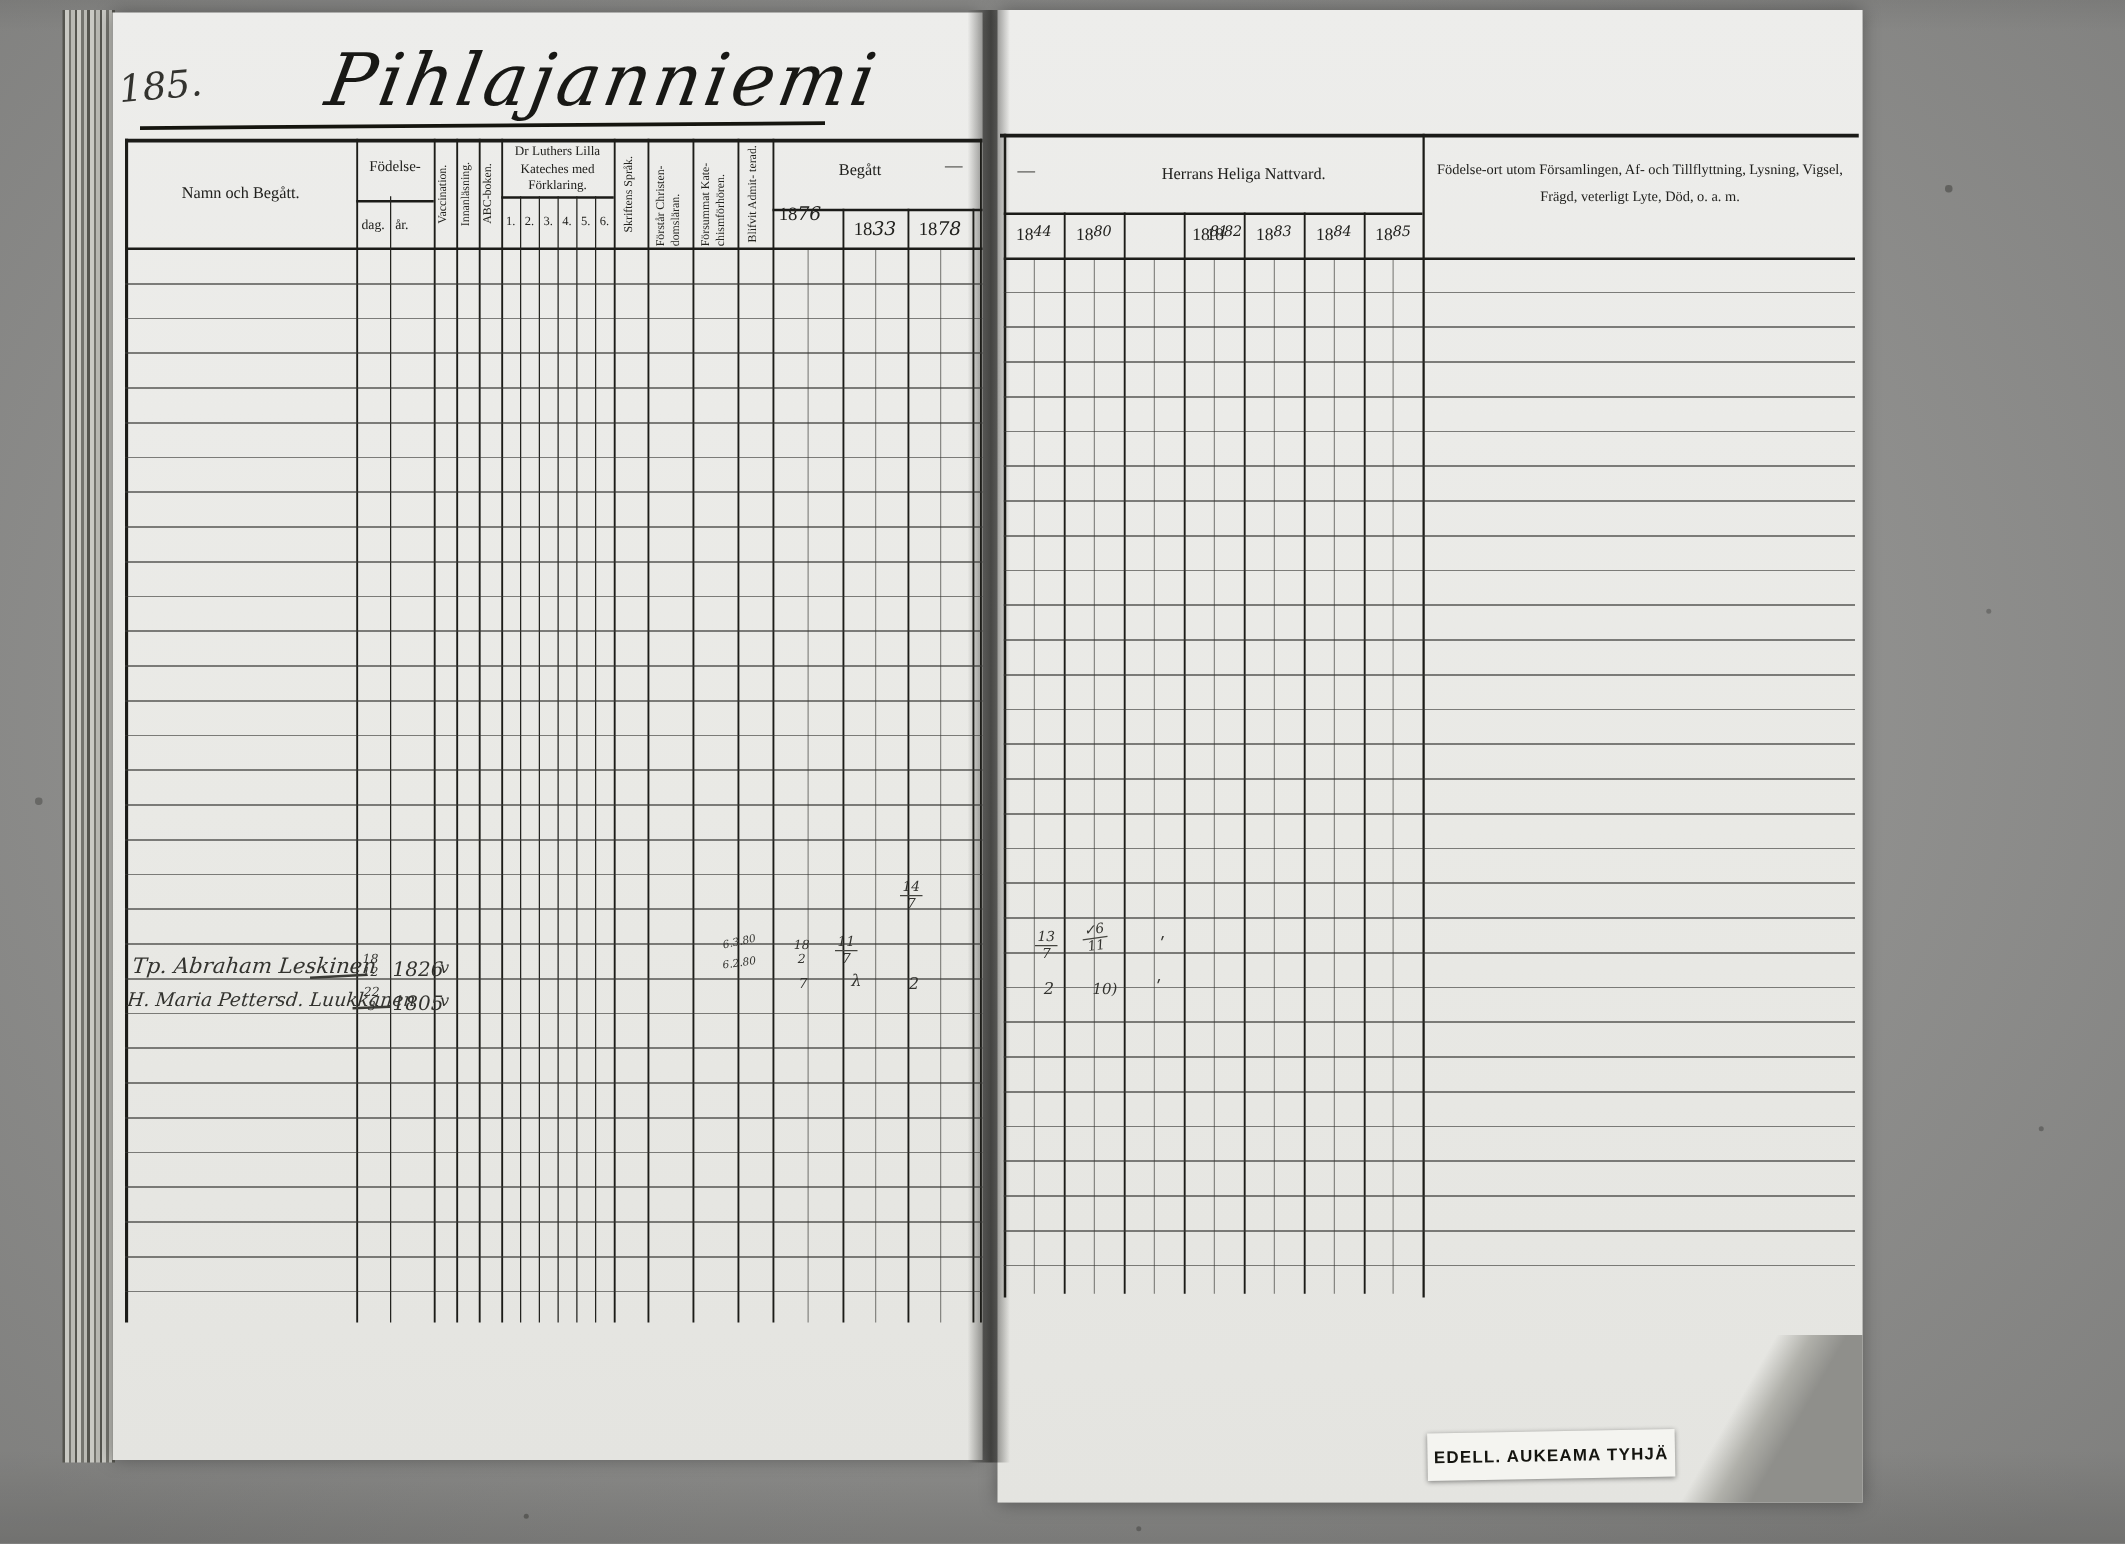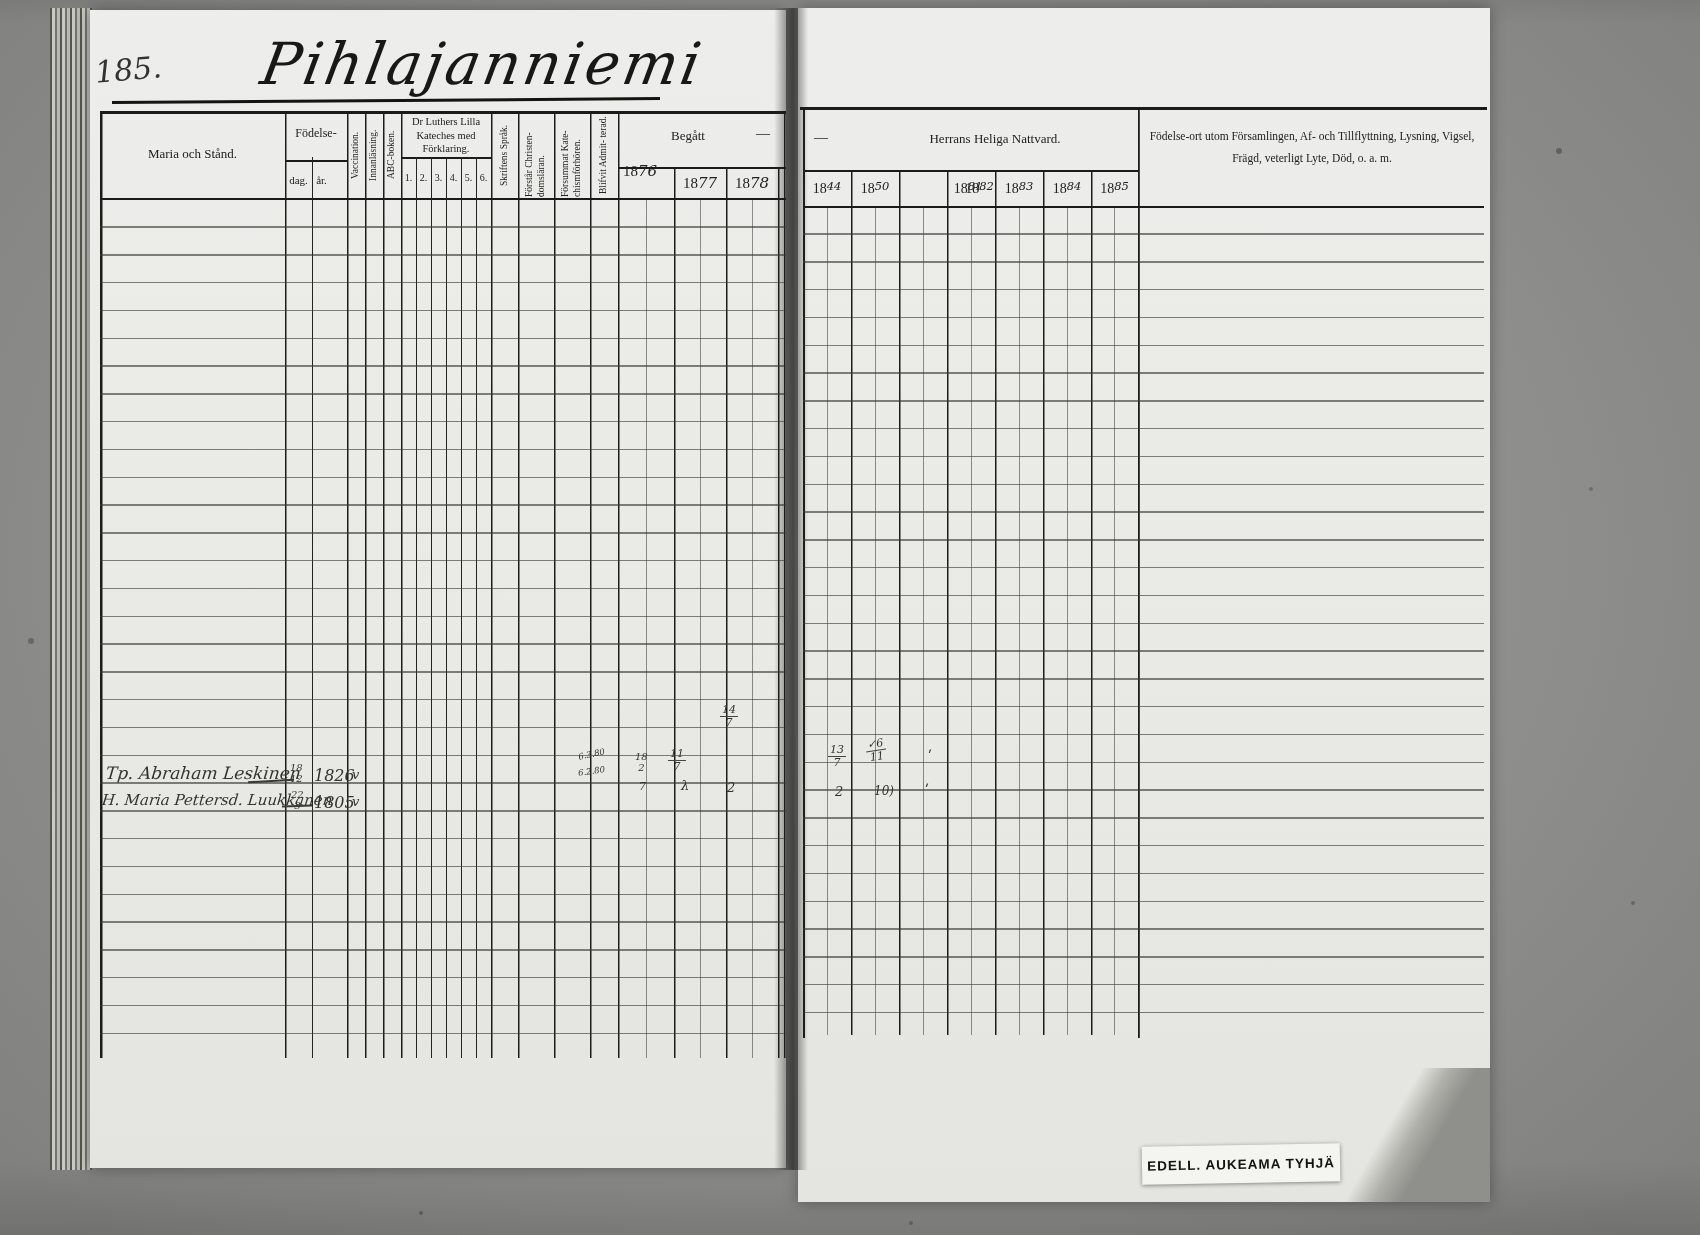--- a/index.html
+++ b/index.html
@@ -79,21 +79,21 @@
     background-image:linear-gradient(#1c1c18,#1c1c18),linear-gradient(#1c1c18,#1c1c18),linear-gradient(#1c1c18,#1c1c18);
     background-repeat:no-repeat;background-size:1.5px 100%,1.5px 100%,1.5px 100%;
     background-position:574px 0,626px 0,678px 0;"></div>
   <div class="abs" style="left:100px;top:200px;width:686px;height:858px;
     background-image:linear-gradient(rgba(40,40,36,.5),rgba(40,40,36,.5)),linear-gradient(rgba(40,40,36,.5),rgba(40,40,36,.5)),linear-gradient(rgba(40,40,36,.5),rgba(40,40,36,.5));
     background-repeat:no-repeat;background-size:1.2px 100%,1.2px 100%,1.2px 100%;
     background-position:546px 0,600px 0,652px 0;"></div>
 
   <div class="abs hrules" style="left:100px;top:200px;width:686px;height:860px"></div>
 
-  <div class="abs prt c" style="left:100px;top:146px;width:185px;font-size:13px">Maria och Stånd.</div>
+  <div class="abs prt c" style="left:100px;top:146px;width:185px;font-size:13px">Namn och Begått.</div>
   <div class="abs prt c" style="left:285px;top:126px;width:62px;font-size:12px">Födelse-</div>
   <div class="abs prt c" style="left:285px;top:174px;width:27px;font-size:11px">dag.</div>
   <div class="abs prt c" style="left:312px;top:174px;width:19px;font-size:11px">år.</div>
   <div class="abs rot" style="left:347px;top:113px;width:18px;height:84px">Vaccination.</div>
   <div class="abs rot" style="left:365px;top:113px;width:18px;height:84px">Innanläsning.</div>
   <div class="abs rot" style="left:383px;top:113px;width:18px;height:84px">ABC-boken.</div>
   <div class="abs prt c" style="left:401px;top:115px;width:90px;font-size:10.5px;line-height:1.3">Dr Luthers Lilla Kateches med Förklaring.</div>
   <div class="abs prt c" style="left:401px;top:172px;width:15px;font-size:10px">1.</div>
   <div class="abs prt c" style="left:416px;top:172px;width:15px;font-size:10px">2.</div>
   <div class="abs prt c" style="left:431px;top:172px;width:15px;font-size:10px">3.</div>
@@ -101,21 +101,21 @@
   <div class="abs prt c" style="left:461px;top:172px;width:15px;font-size:10px">5.</div>
   <div class="abs prt c" style="left:476px;top:172px;width:15px;font-size:10px">6.</div>
   <div class="abs rot" style="left:491px;top:113px;width:27px;height:84px">Skriftens Språk.</div>
   <div class="abs rot" style="left:518px;top:113px;width:36px;height:84px">Förstår Christen- domsläran.</div>
   <div class="abs rot" style="left:554px;top:113px;width:36px;height:84px">Försummat Kate- chismförhören.</div>
   <div class="abs rot" style="left:590px;top:113px;width:28px;height:84px">Blifvit Admit- terad.</div>
   <div class="abs prt c" style="left:618px;top:128px;width:140px;font-size:13px">Begått</div>
   <div class="abs prt" style="left:756px;top:126px;font-size:14px">—</div>
 
   <div class="abs prt c" style="left:618px;top:162px;width:44px;font-size:15px"><span>18</span><span class="yr-sfx">76</span></div>
-  <div class="abs prt c" style="left:674px;top:174px;width:52px;font-size:15px"><span>18</span><span class="yr-sfx">77</span></div>
+  <div class="abs prt c" style="left:674px;top:174px;width:52px;font-size:15px"><span>18</span><span class="yr-sfx">33</span></div>
   <div class="abs prt c" style="left:726px;top:174px;width:52px;font-size:15px"><span>18</span><span class="yr-sfx">78</span></div>
 
   <div class="abs hl" style="left:800px;top:107px;width:687px;height:3px"></div>
   <div class="abs hl" style="left:803px;top:170px;width:335px;height:2px"></div>
   <div class="abs hl" style="left:803px;top:206px;width:681px;height:1.5px"></div>
 
   <div class="abs" style="left:800px;top:107px;width:687px;height:931px;
     background-image:linear-gradient(#1c1c18,#1c1c18),linear-gradient(#1c1c18,#1c1c18);
     background-repeat:no-repeat;background-size:2px 100%,1.8px 100%;
     background-position:3px 0,338px 0;"></div>
@@ -127,21 +127,21 @@
     background-image:linear-gradient(rgba(40,40,36,.5),rgba(40,40,36,.5)),linear-gradient(rgba(40,40,36,.5),rgba(40,40,36,.5)),linear-gradient(rgba(40,40,36,.5),rgba(40,40,36,.5)),linear-gradient(rgba(40,40,36,.5),rgba(40,40,36,.5)),linear-gradient(rgba(40,40,36,.5),rgba(40,40,36,.5)),linear-gradient(rgba(40,40,36,.5),rgba(40,40,36,.5)),linear-gradient(rgba(40,40,36,.5),rgba(40,40,36,.5));
     background-repeat:no-repeat;background-size:1.2px 100%,1.2px 100%,1.2px 100%,1.2px 100%,1.2px 100%,1.2px 100%,1.2px 100%;
     background-position:27px 0,75px 0,123px 0,171px 0,219px 0,267px 0,314px 0;"></div>
 
   <div class="abs hrules" style="left:803px;top:207px;width:681px;height:830px"></div>
 
   <div class="abs prt" style="left:814px;top:130px;font-size:14px">—</div>
   <div class="abs prt c" style="left:850px;top:131px;width:290px;font-size:13px">Herrans Heliga Nattvard.</div>
 
   <div class="abs prt c yr-r" style="left:803px;top:181px;width:48px;font-size:14px"><span>18</span><span class="yr-sfx">44</span></div>
-  <div class="abs prt c yr-r" style="left:851px;top:181px;width:48px;font-size:14px"><span>18</span><span class="yr-sfx">50</span></div>
+  <div class="abs prt c yr-r" style="left:851px;top:181px;width:48px;font-size:14px"><span>18</span><span class="yr-sfx">80</span></div>
   <div class="abs prt c yr-r" style="left:944px;top:181px;width:48px;font-size:14px"><span>18</span><span class="yr-sfx">81</span></div>
   <div class="abs prt c yr-r" style="left:947px;top:181px;width:65px;font-size:14px"><span>18</span><span class="yr-sfx">82</span></div>
   <div class="abs prt c yr-r" style="left:995px;top:181px;width:48px;font-size:14px"><span>18</span><span class="yr-sfx">83</span></div>
   <div class="abs prt c yr-r" style="left:1043px;top:181px;width:48px;font-size:14px"><span>18</span><span class="yr-sfx">84</span></div>
   <div class="abs prt c yr-r" style="left:1091px;top:181px;width:47px;font-size:14px"><span>18</span><span class="yr-sfx">85</span></div>
 
   <div class="abs prt c" style="left:1145px;top:130px;width:334px;font-size:11.5px">Födelse-ort utom Församlingen, Af- och Tillflyttning, Lysning, Vigsel,</div>
   <div class="abs prt c" style="left:1145px;top:152px;width:334px;font-size:11.5px">Frägd, veterligt Lyte, Död, o. a. m.</div>
 
   <div class="abs hw" style="left:106px;top:763px;font-size:17px;transform:skewX(-6deg);white-space:nowrap">Tp. Abraham Leskinen</div>

